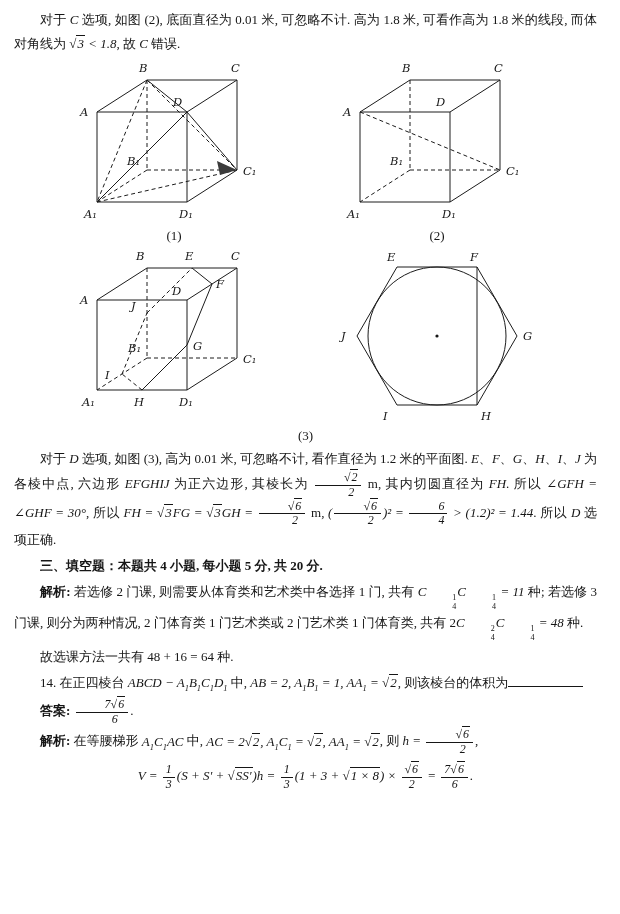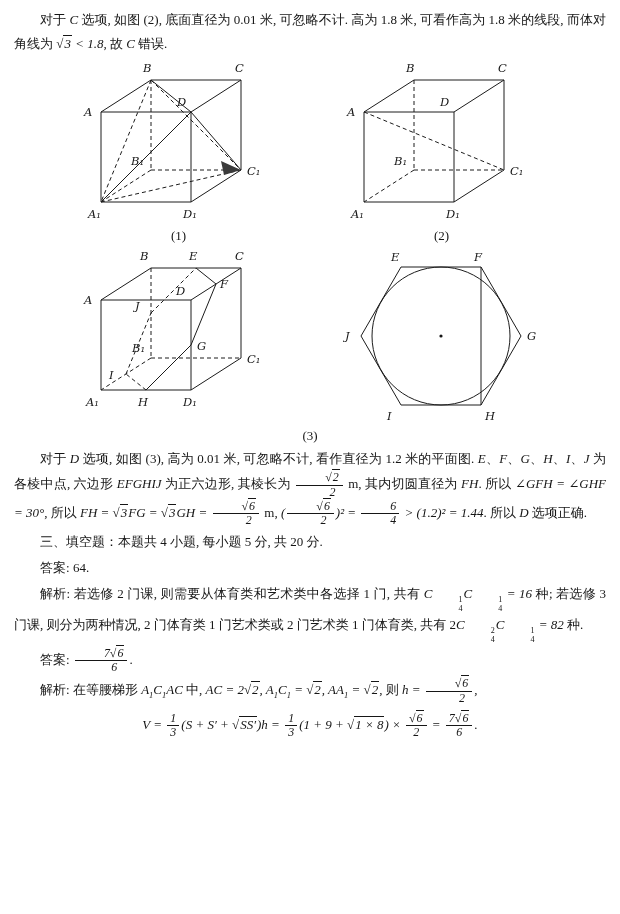--- a/index.html
+++ b/index.html
@@ -1,22 +1,22 @@
 <!DOCTYPE html>
 <html><head>
 <meta charset="utf-8">
 <style>
   html,body{margin:0;padding:0;background:#ffffff;}
   body{width:620px;height:914px;overflow:hidden;color:#161616;
        font-family:"Liberation Serif","DejaVu Serif",serif;font-size:13px;}
-  .page{padding:6px 14px 0 14px;}
+  .page{padding:6px 23px 0 14px;}
   p{margin:2px 0;line-height:1.85;text-indent:2em;text-align:justify;}
   p.caption{text-indent:0;text-align:center;margin:0 0 2px 0;line-height:1.3;}
   p.formula{text-indent:0;text-align:center;margin:6px 0;}
-  .bold{font-weight:normal;}
+  .bold{font-weight:bold;}
   .mi{font-style:italic;}
   .mi sub,.num sub,.den sub{font-style:italic;}
   sub{font-size:0.65em;}
   .vin{border-top:1px solid currentColor;padding:0 1px;}
   .frac{display:inline-flex;flex-direction:column;align-items:center;
         vertical-align:middle;line-height:1.15;font-size:0.92em;margin:0 2px;font-style:italic;}
   .frac .num{border-bottom:1px solid currentColor;padding:0 3px;}
   .frac .den{padding:0 3px;}
   .stack{display:inline-flex;flex-direction:column;align-items:center;
          font-size:0.62em;line-height:1.1;vertical-align:-0.45em;margin-right:1px;}
@@ -193,50 +193,51 @@
       </span> m, <span class="mi">(</span><span class="frac">
         <span class="num">√<span class="vin">6</span></span>
         <span class="den">2</span>
       </span><span class="mi">)² = </span><span class="frac">
         <span class="num">6</span>
         <span class="den">4</span>
       </span><span class="mi"> &gt; (1.2)² = 1.44</span>. 所以 <span class="mi">D</span> 选项正确.</p>
 
   <p class="body bold">三、填空题：本题共 4 小题, 每小题 5 分, 共 20 分.</p>
 
-  <p class="body"><span class="bold">答案: </span>64.</p>
   <p class="body"><span class="bold">解析: </span>若选修 2 门课, 则需要从体育类和艺术类中各选择 1 门, 共有 <span class="mi">C</span><span class="stack">
         <span>1</span>
         <span>4</span>
       </span><span class="mi">C</span><span class="stack">
         <span>1</span>
         <span>4</span>
-      </span><span class="mi"> = 16</span> 种; 若选修 3 门课, 则分为两种情况, 2 门体育类 1 门艺术类或 2 门艺术类 1 门体育类, 共有 2<span class="mi">C</span><span class="stack">
+      </span><span class="mi"> = 11</span> 种; 若选修 3 门课, 则分为两种情况, 2 门体育类 1 门艺术类或 2 门艺术类 1 门体育类, 共有 2<span class="mi">C</span><span class="stack">
         <span>2</span>
         <span>4</span>
       </span><span class="mi">C</span><span class="stack">
         <span>1</span>
         <span>4</span>
-      </span><span class="mi"> = 82</span> 种.</p>
-
+      </span><span class="mi"> = 48</span> 种.</p>
+  <p class="body">故选课方法一共有 48 + 16 = 64 种.</p>
+
+  <p class="body">14. 在正四棱台 <span class="mi">ABCD − A<sub>1</sub>B<sub>1</sub>C<sub>1</sub>D<sub>1</sub></span> 中, <span class="mi">AB = 2, A<sub>1</sub>B<sub>1</sub> = 1, AA<sub>1</sub> = √<span class="vin">2</span></span>, 则该棱台的体积为<span class="blank" style="width: 75px;"></span></p>
   <p class="body"><span class="bold">答案: </span><span class="frac">
         <span class="num">7√<span class="vin">6</span></span>
         <span class="den">6</span>
       </span>.</p>
   <p class="body"><span class="bold">解析: </span>在等腰梯形 <span class="mi">A<sub>1</sub>C<sub>1</sub>AC</span> 中, <span class="mi">AC = 2√<span class="vin">2</span>, A<sub>1</sub>C<sub>1</sub> = √<span class="vin">2</span>, AA<sub>1</sub> = √<span class="vin">2</span></span>, 则 <span class="mi">h = </span><span class="frac">
         <span class="num">√<span class="vin">6</span></span>
         <span class="den">2</span>
       </span>,</p>
   <p class="formula"><span class="mi">V = </span><span class="frac">
         <span class="num">1</span>
         <span class="den">3</span>
       </span><span class="mi">(S + S′ + </span><span class="mi">√<span class="vin">SS′</span></span><span class="mi">)h = </span><span class="frac">
         <span class="num">1</span>
         <span class="den">3</span>
-      </span><span class="mi">(1 + 9 + </span><span class="mi">√<span class="vin">1 × 8</span></span><span class="mi">) × </span><span class="frac">
+      </span><span class="mi">(1 + 3 + </span><span class="mi">√<span class="vin">1 × 8</span></span><span class="mi">) × </span><span class="frac">
         <span class="num">√<span class="vin">6</span></span>
         <span class="den">2</span>
       </span><span class="mi"> = </span><span class="frac">
         <span class="num">7√<span class="vin">6</span></span>
         <span class="den">6</span>
       </span><span class="mi">.</span></p>
 
 </div>
 
 </body></html>

